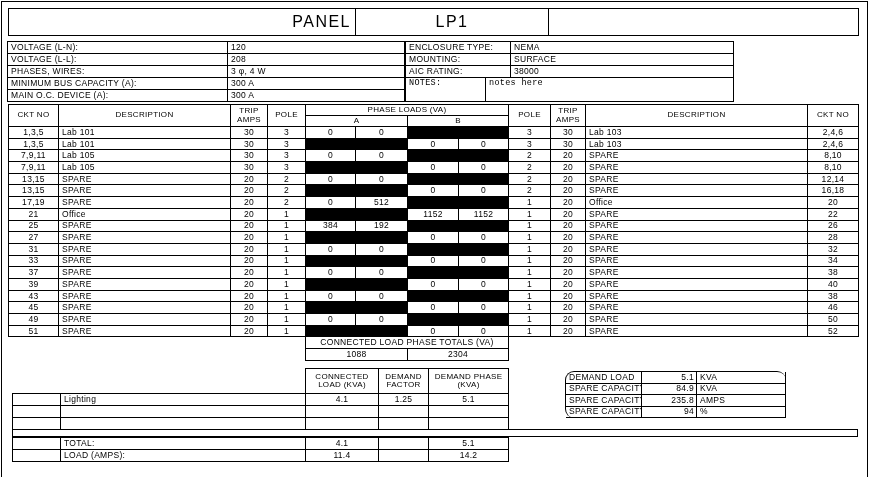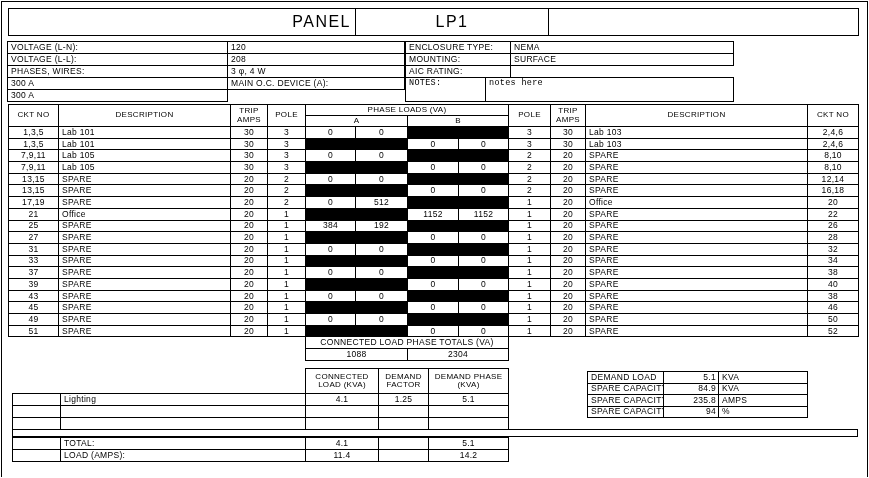--- a/index.html
+++ b/index.html
@@ -34,52 +34,54 @@
   .bt{left:8px;top:104px;
       grid-template-columns:50px 172px 37px 38px 50px 52px 51px 50px 42px 35px 222px 51px;
       grid-template-rows:11px 11px repeat(18,11.7px);}
   
   .pt{left:305px;top:336px;grid-template-columns:102px 101px;grid-auto-rows:12px;}
   
   .sh{left:305px;top:368px;grid-template-columns:73px 50px 80px;grid-auto-rows:25px;}
   .sr{left:12px;top:393px;grid-template-columns:48px 245px 73px 50px 80px;grid-auto-rows:12px;}
   .band{position:absolute;left:12px;top:429px;width:844px;height:6px;border:1px solid #000;background:#fff;}
   .tt{left:12px;top:437px;grid-template-columns:48px 245px 73px 50px 80px;grid-auto-rows:12px;}
-  .dm{left:587px;top:371px;grid-template-columns:76px 55px 89px;grid-auto-rows:11.5px;}
+  .dm{left:565px;top:371px;grid-template-columns:76px 55px 89px;grid-auto-rows:11.5px;border-radius:9px;}
 </style>
 </head>
 <body>
 
 <div class="sheet">
   <div class="sheet-border"></div>
 
   <div class="box title">
     <div class="cell t-right">PANEL</div>
     <div class="cell">LP1</div>
     <div class="cell"></div>
   </div>
 
   <div class="box il">
     <div class="cell left">VOLTAGE (L-N):</div>
     <div class="cell left">120</div>
     <div class="cell left">VOLTAGE (L-L):</div>
     <div class="cell left">208</div>
     <div class="cell left">PHASES, WIRES:</div>
     <div class="cell left">3 φ, 4 W</div>
+    <div class="cell left">MINIMUM BUS CAPACITY (A):</div>
     <div class="cell left">300 A</div>
     <div class="cell left">MAIN O.C. DEVICE (A):</div>
     <div class="cell left">300 A</div>
   </div>
 
   <div class="box ir">
     <div class="cell left">ENCLOSURE TYPE:</div>
     <div class="cell left">NEMA</div>
     <div class="cell left">MOUNTING:</div>
     <div class="cell left">SURFACE</div>
     <div class="cell left">AIC RATING:</div>
+    <div class="cell left">38000</div>
   </div>
 
   <div class="box nt">
     <div class="cell left top">NOTES:</div>
     <div class="cell left top">notes here</div>
   </div>
 
   <div class="box bt" id="breaker-grid">
     <div class="cell hdr" style="grid-area:1/1/3/2">CKT NO</div>
     <div class="cell hdr" style="grid-area:1/2/3/3">DESCRIPTION</div>

